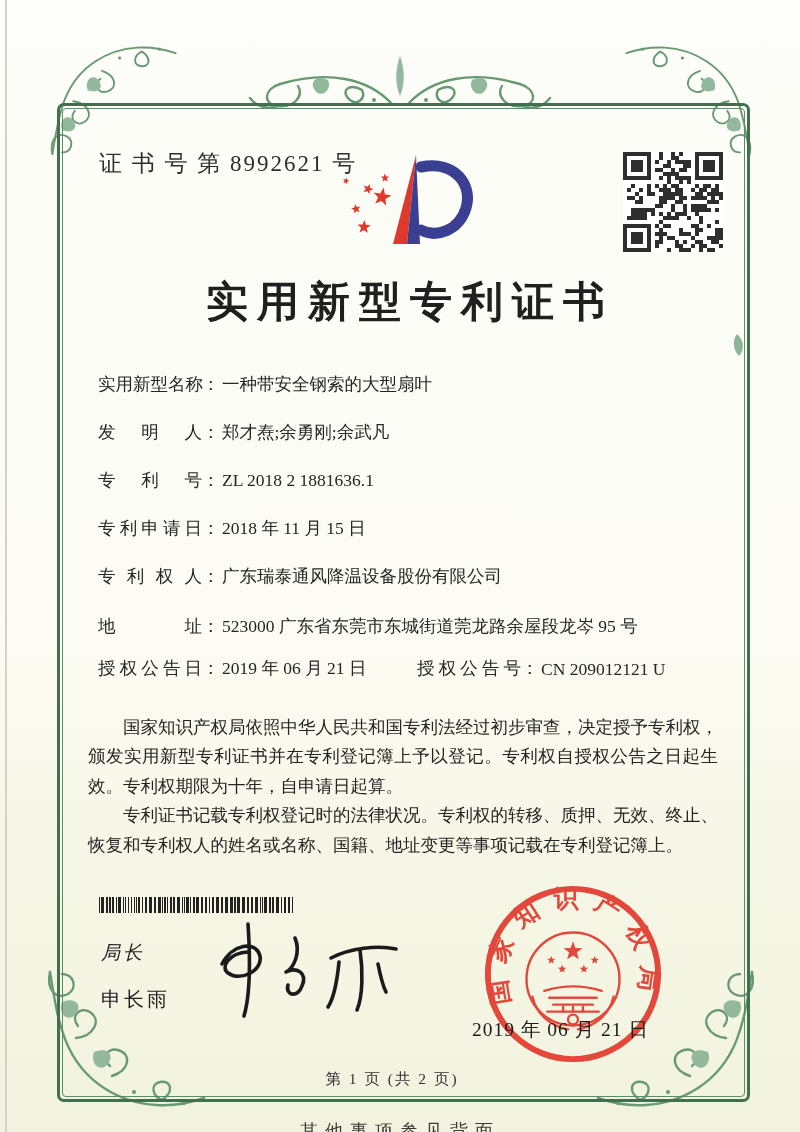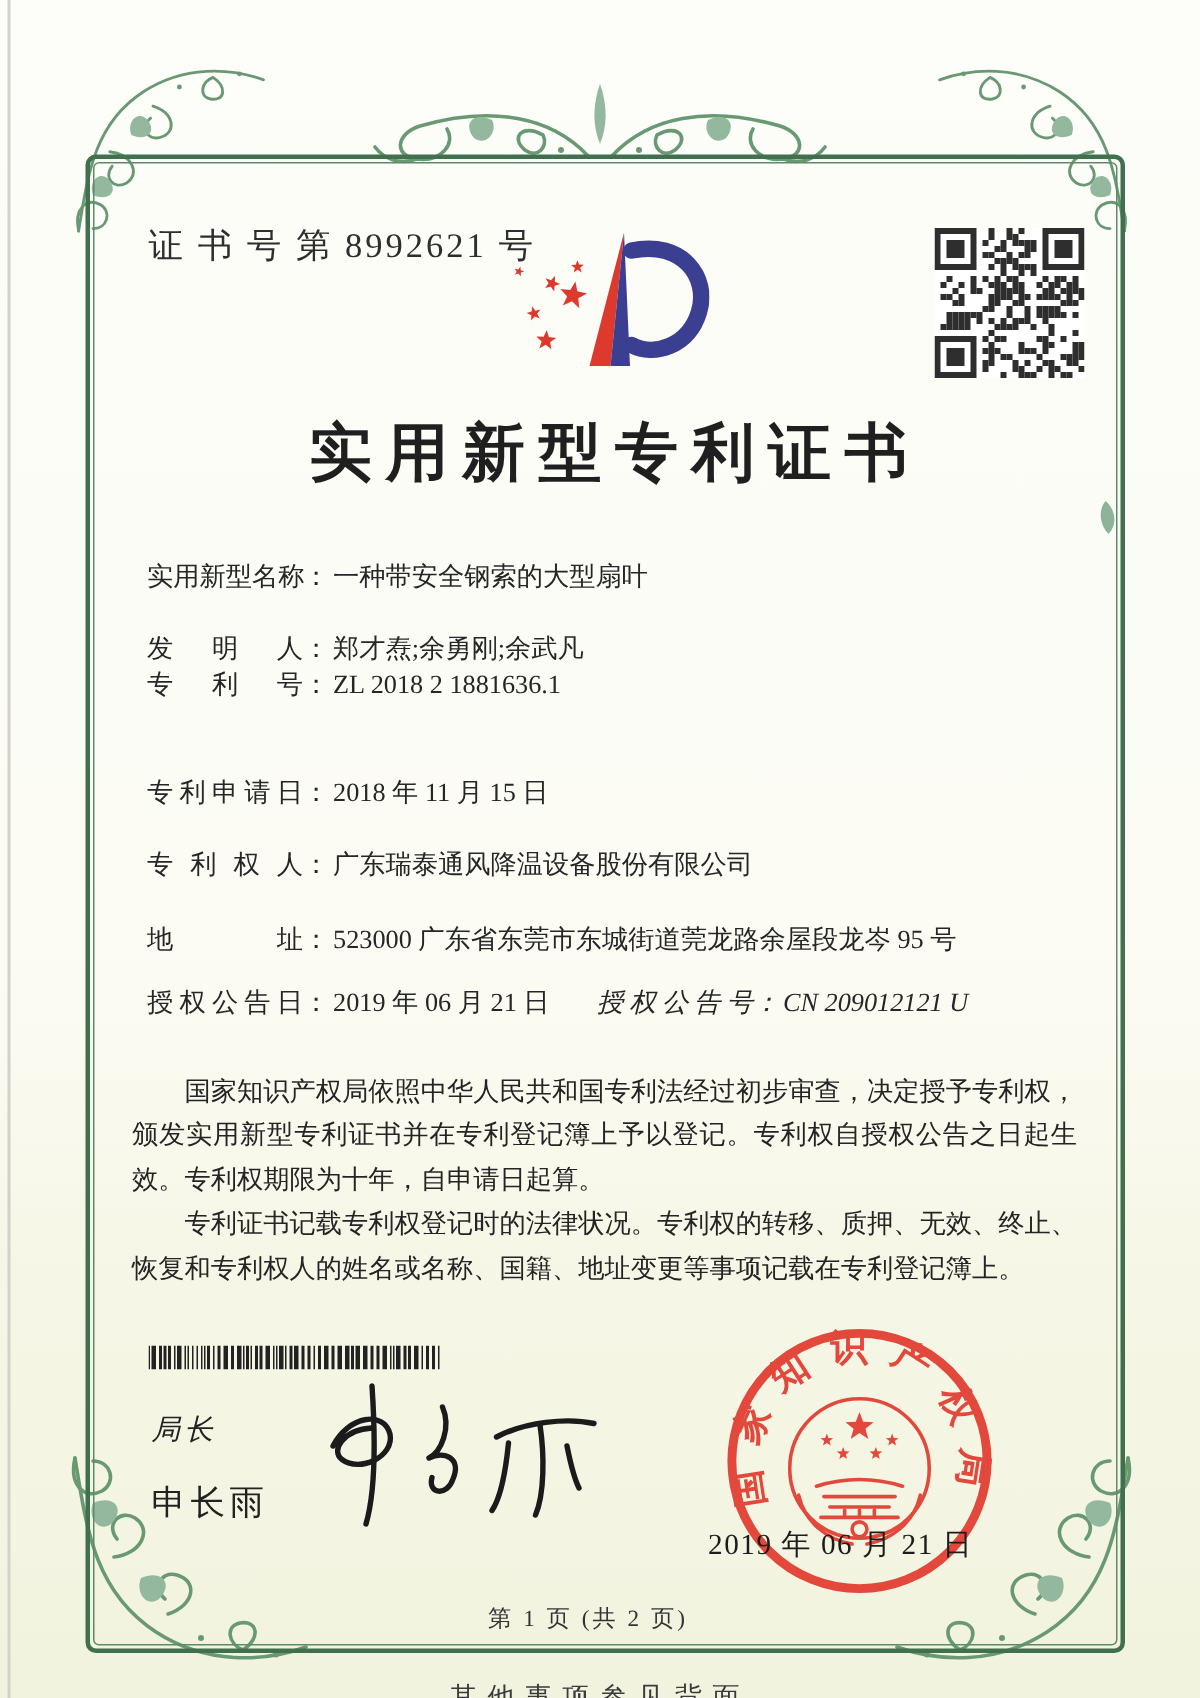--- a/index.html
+++ b/index.html
@@ -23,28 +23,28 @@
   .logo { position:absolute; left:333px; top:146px; }
   .qr { position:absolute; left:623px; top:152px; }
   .title {
     position:absolute; left:0; right:0; top:274px; text-align:center;
     font-size:42px; font-weight:600; letter-spacing:9px; color:#1f1f1f;padding-left:20px;
   }
   .fields { position:absolute; left:98px; top:0; width:620px; font-size:17.5px; }
   .row { position:absolute; display:flex; align-items:baseline; white-space:nowrap; }
   .flabel { display:inline-block; width:104px; text-align:justify; text-align-last:justify; }
   .fcolon { display:inline-block; width:20px; }
-  .pairB { position:absolute; left:300px; display:flex; align-items:center;font-style:italic; }
+  .pairB { position:absolute; left:319px; display:flex; align-items:flex-end; }
   .paras { position:absolute; left:88px; top:685px; width:630px; font-size:17.5px;
     line-height:29.4px; text-align:justify; color:#242424;margin-top:28px; }
   .paras p { text-indent:2em; }
   .barcode { position:absolute; left:99px; top:897px; }
   .signer-title { position:absolute; left:101px; top:940px; font-size:19px;
     font-family:"Liberation Sans","DejaVu Sans",sans-serif; color:#222; letter-spacing:3px;font-style:italic; }
-  .signer-name { position:absolute; left:101px; top:986px; font-size:23px;
+  .signer-name { position:absolute; left:101px; top:986px; font-size:20px;
     font-family:"Liberation Sans","DejaVu Sans",sans-serif; color:#222; letter-spacing:3px; }
   .signature { position:absolute; left:198px; top:912px; }
   .seal { position:absolute; left:479px; top:880px; opacity:.92; }
   .seal-date { position:absolute; left:472px; top:1016px; font-size:19.5px; color:#1c1c1c;
     letter-spacing:1px; z-index:5; }
   .page-info { position:absolute; left:0; right:16px; top:1069px; text-align:center;
     font-size:15.5px; letter-spacing:2px; color:#333; }
   .back-note { position:absolute; left:0; right:0; top:1119px; text-align:center;
     font-size:18px; letter-spacing:7px; color:#3a3a3a; }
 </style>
@@ -318,21 +318,21 @@
     <div class="row" style="top:372px">
       <span class="flabel">实用新型名称</span>
         <span class="fcolon">：</span>
         <span class="fvalue">一种带安全钢索的大型扇叶</span>
     </div>
     <div class="row" style="top:420px">
       <span class="flabel">发明人</span>
         <span class="fcolon">：</span>
         <span class="fvalue">郑才焘;余勇刚;余武凡</span>
     </div>
-    <div class="row" style="top:444px">
+    <div class="row" style="top:468px">
       <span class="flabel">专利号</span>
         <span class="fcolon">：</span>
         <span class="fvalue">ZL 2018 2 1881636.1</span>
     </div>
     <div class="row" style="top:516px">
       <span class="flabel">专利申请日</span>
         <span class="fcolon">：</span>
         <span class="fvalue">2018 年 11 月 15 日</span>
     </div>
     <div class="row" style="top:564px">

